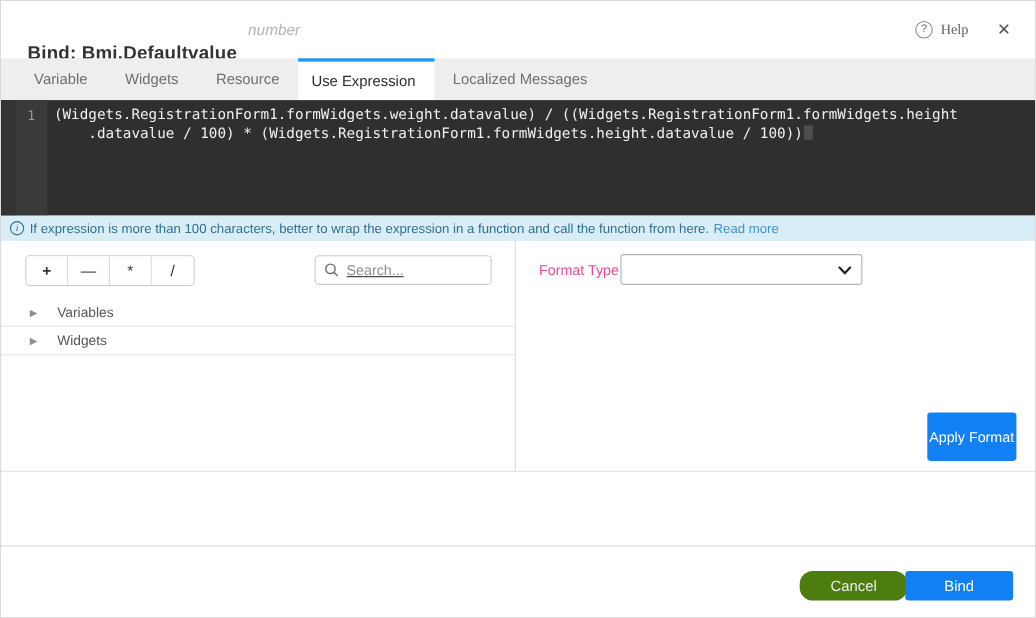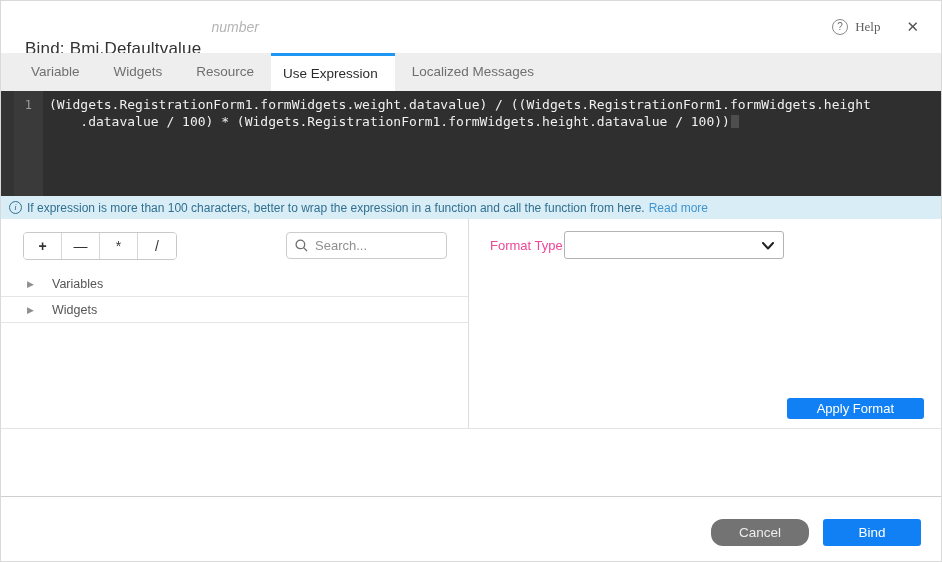--- a/index.html
+++ b/index.html
@@ -4,21 +4,21 @@
 <style>
   * { margin:0; padding:0; box-sizing:border-box; }
   html,body { background:#f4f4f4; font-family:"Liberation Sans", sans-serif; }
   .dialog {
     position:relative; width:942px; height:562px; background:#ffffff;
     border:1px solid #d9d9d9; overflow:hidden;
   }
 
   
   .header { position:absolute; top:0; left:0; right:0; height:52px; background:#fff; display:flex; align-items:center; padding:0 18px 0 24px; }
-  .title { font-size:17px; font-weight:400; color:#333; letter-spacing:.2px;margin-top:44px; }
+  .title { font-size:17px; font-weight:700; color:#333; letter-spacing:.2px;margin-top:44px; }
   .subtitle { font-size:14px; font-style:italic; color:#b4b4b4; margin-left:10px; }
   .header-right { margin-left:auto; display:flex; align-items:center; gap:22px; }
   .help { display:flex; align-items:center; gap:7px; cursor:pointer; }
   .help-circle { width:16px; height:16px; border:1px solid #8a8a8a; border-radius:50%; color:#6e6e6e; font-size:10px; line-height:14px; text-align:center; }
   .help-label { font-size:13px; color:#5f5f5f;font-family:Liberation Serif, serif; }
   .close-x { font-size:15px; color:#555; cursor:pointer; padding:2px 4px; }
 
   
   .tabbar { position:absolute; top:52px; left:0; right:0; height:38px; background:#eeeeee; display:flex; padding-left:13px; }
   .tab { font-size:13.5px; color:#6f6f6f; padding:0 17px; line-height:38px; cursor:pointer; white-space:nowrap; }
@@ -43,39 +43,39 @@
   .left-panel { position:absolute; top:0; left:0; bottom:0; width:468px; border-right:1px solid #dcdcdc; }
   .right-panel { position:absolute; top:0; left:469px; right:0; bottom:0; }
 
   .op-group { position:absolute; top:13px; left:22px; height:28px; display:flex; background:#fff; border:1px solid #c9c9c9; border-radius:4px; overflow:hidden; }
   .op-btn { width:38px; text-align:center; line-height:26px; font-size:14px; color:#333; border-right:1px solid #d6d6d6; cursor:pointer; background:#fff; }
   .op-btn:last-child { border-right:none; }
   .op-btn.bold { font-weight:700; }
 
   .search-box { position:absolute; top:13px; left:285px; width:161px; height:27px; border:1px solid #cccccc; border-radius:4px; background:#fff; display:flex; align-items:center; padding:0 8px; }
   .search-box svg { flex:none; margin-right:7px; }
-  .search-input { border:none; outline:none; width:100%; font-size:13px; color:#333; font-family:"Liberation Sans", sans-serif; background:transparent; }
+  .search-input { border:none; outline:none; width:100%; font-size:13px; color:#333; font-family:"Liberation Sans", sans-serif; background:transparent;text-decoration:underline; }
   .search-input::placeholder { color:#8f8f8f; }
 
   .tree { position:absolute; top:52px; left:0; right:0; }
   .tree-row { height:26px; display:flex; align-items:center; border-bottom:1px solid #e5e5e5; padding-left:26px; cursor:pointer; }
   .caret { font-size:9px; color:#8f8f8f; width:10px; }
   .tree-label { font-size:12.5px; color:#555; margin-left:15px; }
 
   .format-label { position:absolute; top:13px; left:20px; font-size:13px; color:#ec4899; line-height:28px; }
   .format-select { position:absolute; top:12px; left:94px; width:220px; height:28px; background:#fff; border:1px solid #b3b3b3; border-radius:3px; cursor:pointer; }
   .format-select svg { position:absolute; right:9px; top:10px; }
 
-  .apply-btn { position:absolute; right:17px; bottom:9px; height:21px; padding:0 30px; background:#1180f4; color:#fff; font-size:13px; border:none; border-radius:3px; cursor:pointer; font-family:"Liberation Sans", sans-serif; }
+  .apply-btn { position:absolute; right:17px; bottom:9px; height:44px; padding:0 2px; background:#1180f4; color:#fff; font-size:13px; border:none; border-radius:3px; cursor:pointer; font-family:"Liberation Sans", sans-serif; }
 
   
   .footer-sep { position:absolute; top:495px; left:0; right:0; height:1px; background:#cfcfcf; }
   .footer { position:absolute; top:496px; left:0; right:0; bottom:0; background:#fff; }
   .btn { position:absolute; top:22px; width:98px; height:27px; border:none; border-radius:3px; font-size:13.5px; cursor:pointer; font-family:"Liberation Sans", sans-serif; }
-  .cancel-btn { right:132px; background:#737373; color:#ededed;border-radius:12px; }
+  .cancel-btn { right:116px; background:#4d7c0f; color:#ededed;border-radius:12px; }
   .bind-btn { right:20px; background:#1180f4; color:#ffffff; }
 </style>
 </head>
 <body>
 
 <div class="dialog">
 
   <div class="header">
     <span class="title">Bind: Bmi.Defaultvalue</span>
     <span class="subtitle">number</span>

